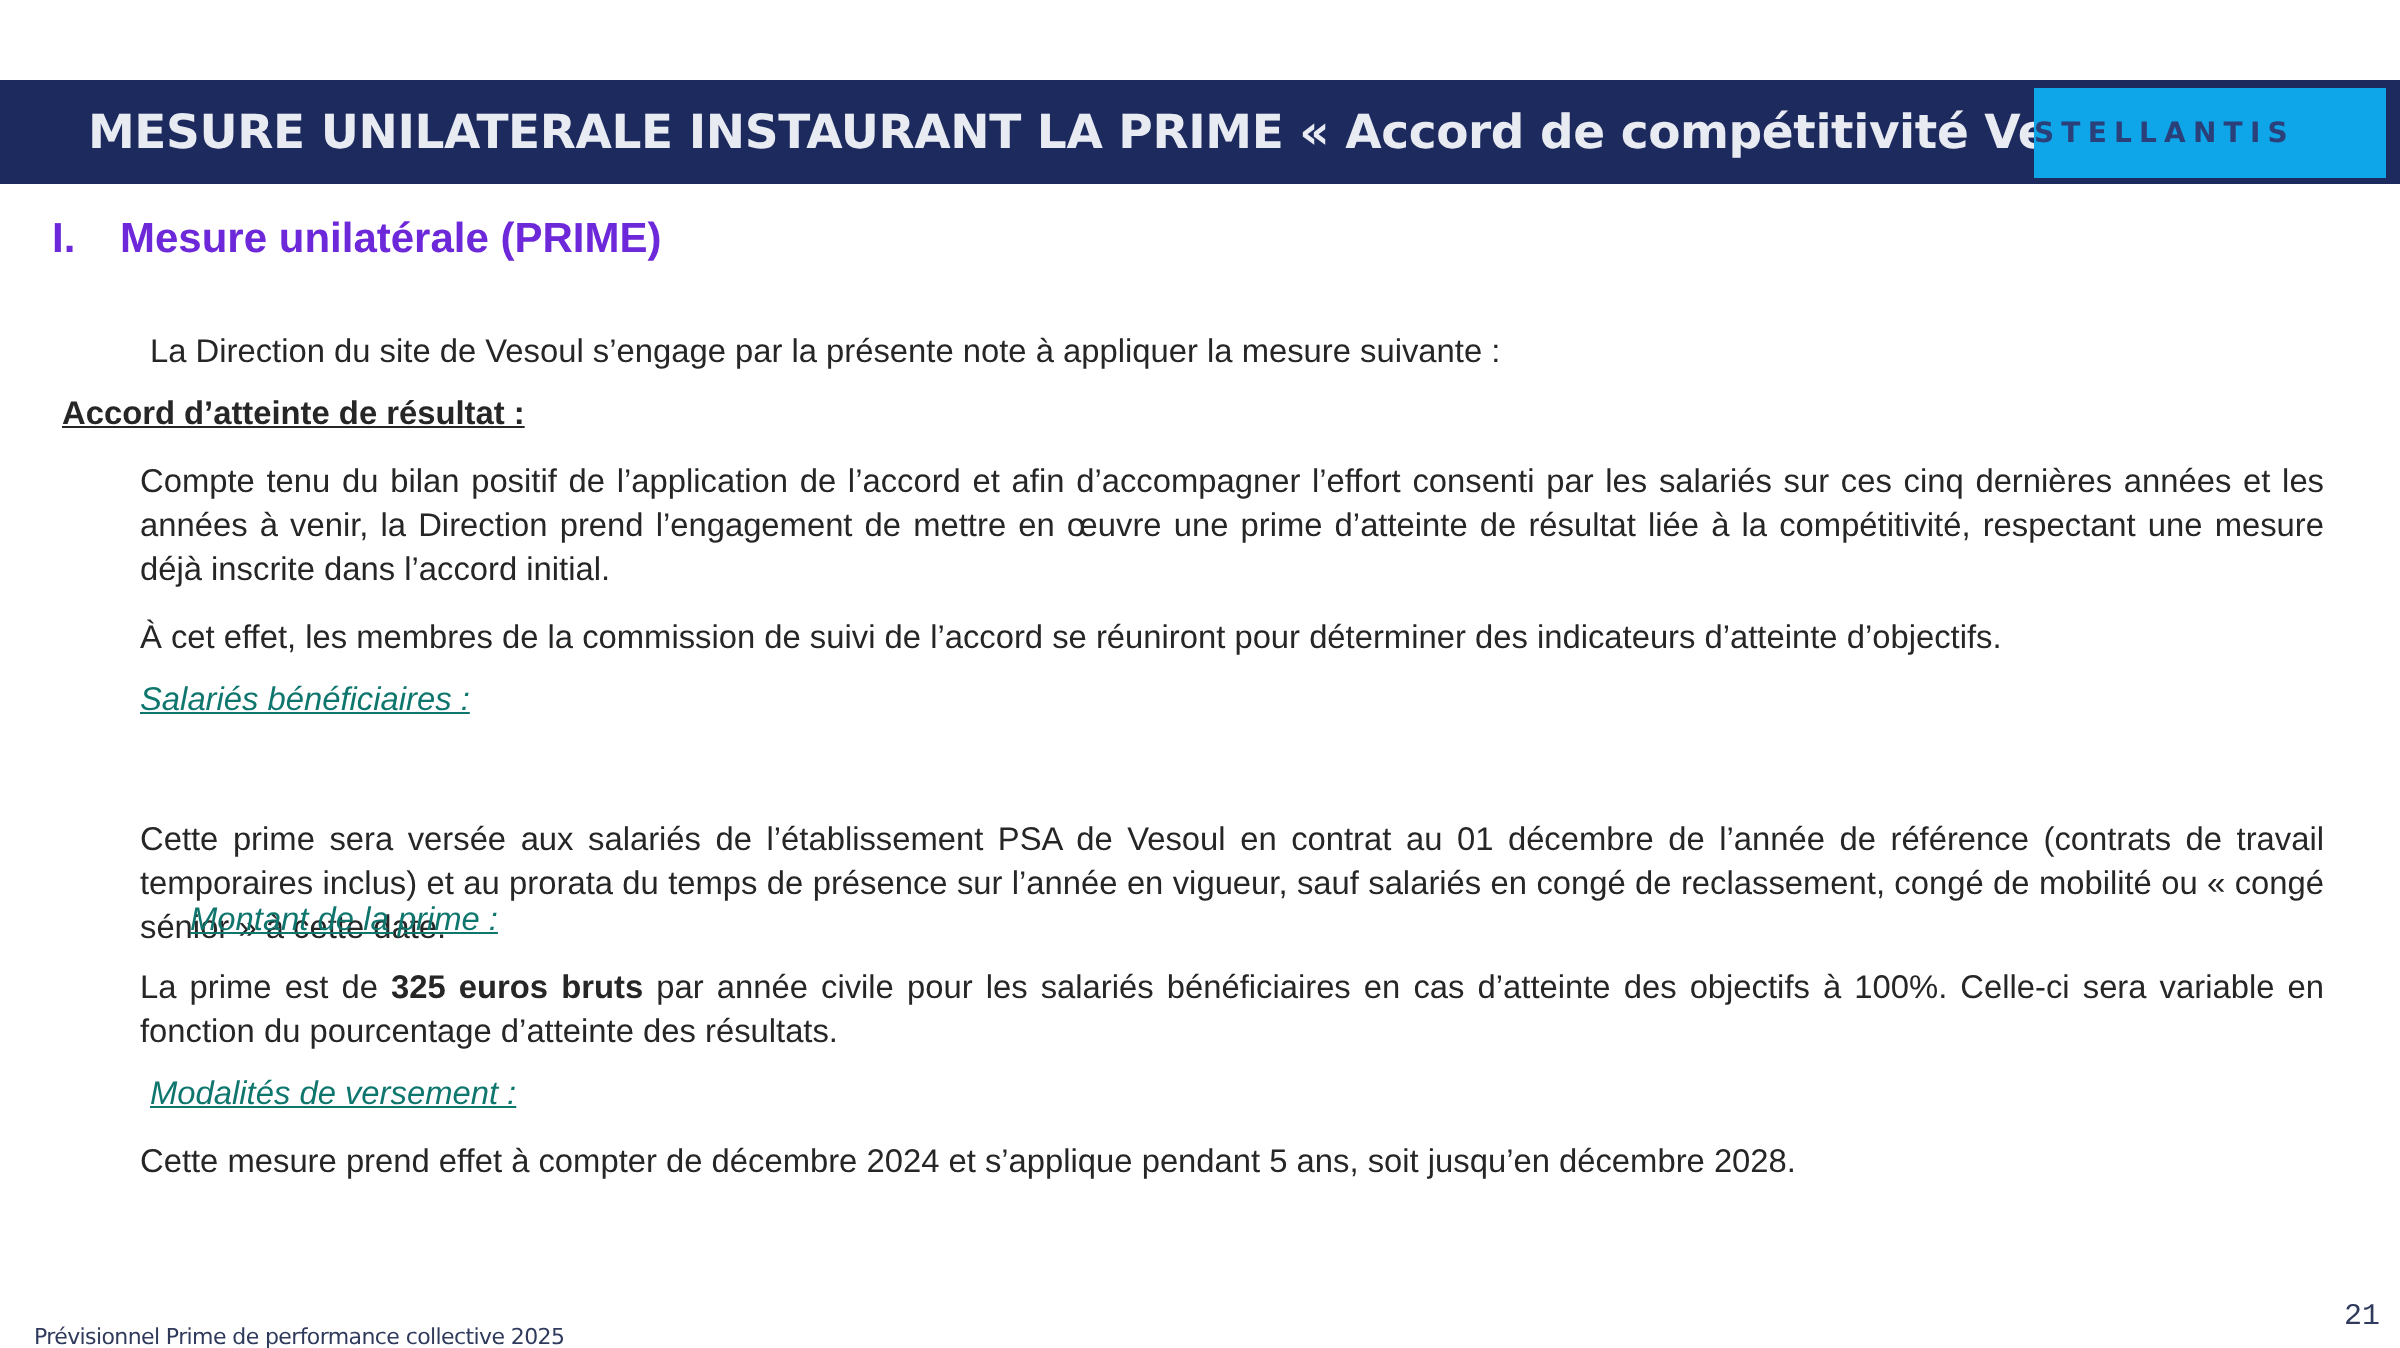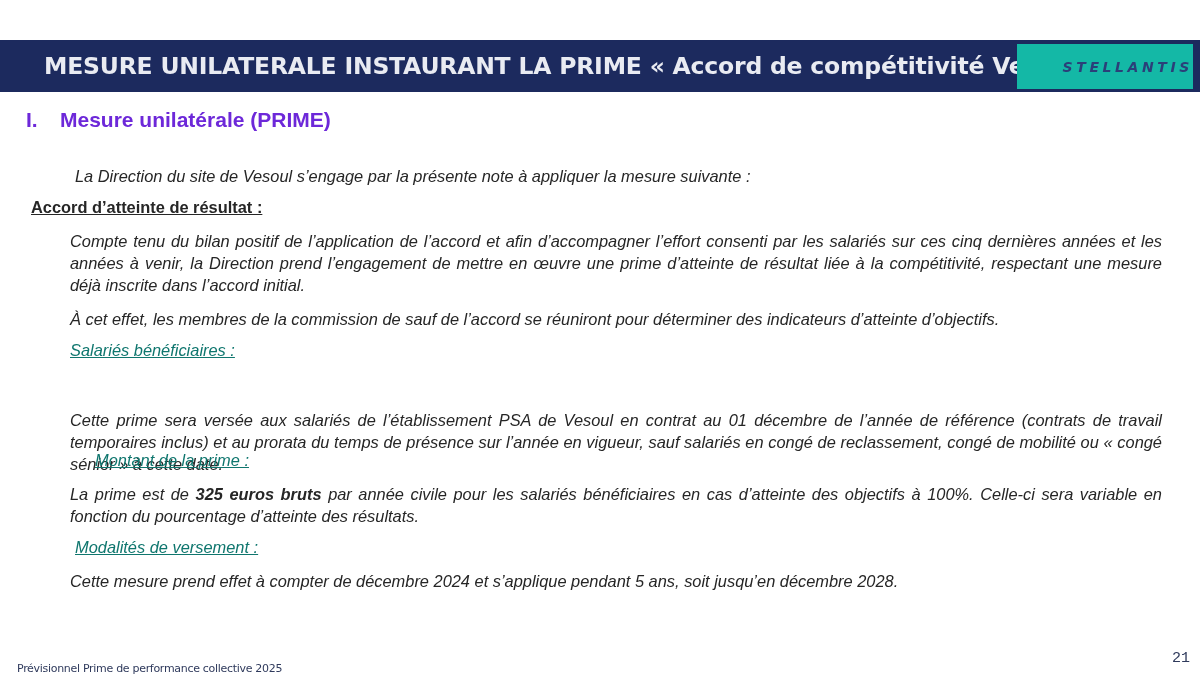--- a/index.html
+++ b/index.html
@@ -13,33 +13,33 @@
     position: absolute; left: 0; top: 40px; width: 1200px; height: 52px;
     background: #1c2a5e;
   }
   .header-title {
     position: absolute; left: 44px; top: 0; height: 52px; line-height: 52px;
     color: #e9ebf2; font-size: 23.5px; font-weight: bold; letter-spacing: -0.2px;
     font-family: "DejaVu Sans", sans-serif; white-space: nowrap;
   }
   .logo-box {
     position: absolute; left: 1017px; top: 4px; width: 176px; height: 45px;
-    background: #14b8a6; display: flex; align-items: center; justify-content: flex-end; font-style: italic;
+    background: #0ea5e9; display: flex; align-items: center; justify-content: flex-start;
   }
   .logo-text {
     color: #2b3f79; font-size: 14px; font-weight: bold; letter-spacing: 3.6px;
     font-family: "DejaVu Sans", sans-serif; position: relative;
   }
   .section-heading {
     position: absolute; left: 26px; top: 108px; font-size: 21px; font-weight: bold;
     color: #6d28d9; white-space: nowrap;
   }
   .section-heading .num { display: inline-block; width: 34px; }
   .p {
-    position: absolute; font-size: 16.4px; line-height: 22px; color: #262626; font-style: italic;
+    position: absolute; font-size: 16.4px; line-height: 22px; color: #262626;
   }
   .intro { left: 75px; top: 165px; white-space: nowrap; }
   .subhead-bold {
     position: absolute; left: 31px; top: 198px; font-size: 16.4px; font-weight: bold;
     text-decoration: underline; white-space: nowrap;
   }
   .subhead-italic {
     position: absolute; font-size: 16.4px; font-style: italic; text-decoration: underline;
     white-space: nowrap; color: #0f766e;
   }
@@ -66,21 +66,21 @@
 
 <div class="section-heading">
   <span class="num">I.</span><span>Mesure unilatérale (PRIME)</span>
 </div>
 
 <div class="p intro">La Direction du site de Vesoul s’engage par la présente note à appliquer la mesure suivante :</div>
 
 <div class="subhead-bold">Accord d’atteinte de résultat :</div>
 
 <div class="p justify" style="top:230px;">Compte tenu du bilan positif de l’application de l’accord et afin d’accompagner l’effort consenti par les salariés sur ces cinq dernières années et les années à venir, la Direction prend l’engagement de mettre en œuvre une prime d’atteinte de résultat liée à la compétitivité, respectant une mesure déjà inscrite dans l’accord initial.</div>
-<div class="p" style="left:70px; top:308px; white-space:nowrap;">À cet effet, les membres de la commission de sauf de l’accord se réuniront pour déterminer des indicateurs d’atteinte d’objectifs.</div>
+<div class="p" style="left:70px; top:308px; white-space:nowrap;">À cet effet, les membres de la commission de suivi de l’accord se réuniront pour déterminer des indicateurs d’atteinte d’objectifs.</div>
 
 <div class="subhead-italic" style="left:70px; top:341px;">Salariés bénéficiaires :</div>
 <div class="p justify" style="top:373px;margin-top:36px;">Cette prime sera versée aux salariés de l’établissement PSA de Vesoul en contrat au 01 décembre de l’année de référence (contrats de travail temporaires inclus) et au prorata du temps de présence sur l’année en vigueur, sauf salariés en congé de reclassement, congé de mobilité ou « congé sénior » à cette date.</div>
 
 <div class="subhead-italic" style="left:75px; top:451px;margin-left:20px;">Montant de la prime :</div>
 <div class="p justify" style="top:483px;"><span>La prime est de </span><b>325 euros bruts</b><span> par année civile pour les salariés bénéficiaires en cas d’atteinte des objectifs à 100%. Celle-ci sera variable en fonction du pourcentage d’atteinte des résultats.</span></div>
 
 <div class="subhead-italic" style="left:75px; top:538px;">Modalités de versement :</div>
 <div class="p" style="left:70px; top:570px; white-space:nowrap;">Cette mesure prend effet à compter de décembre 2024 et s’applique pendant 5 ans, soit jusqu’en décembre 2028.</div>
 

